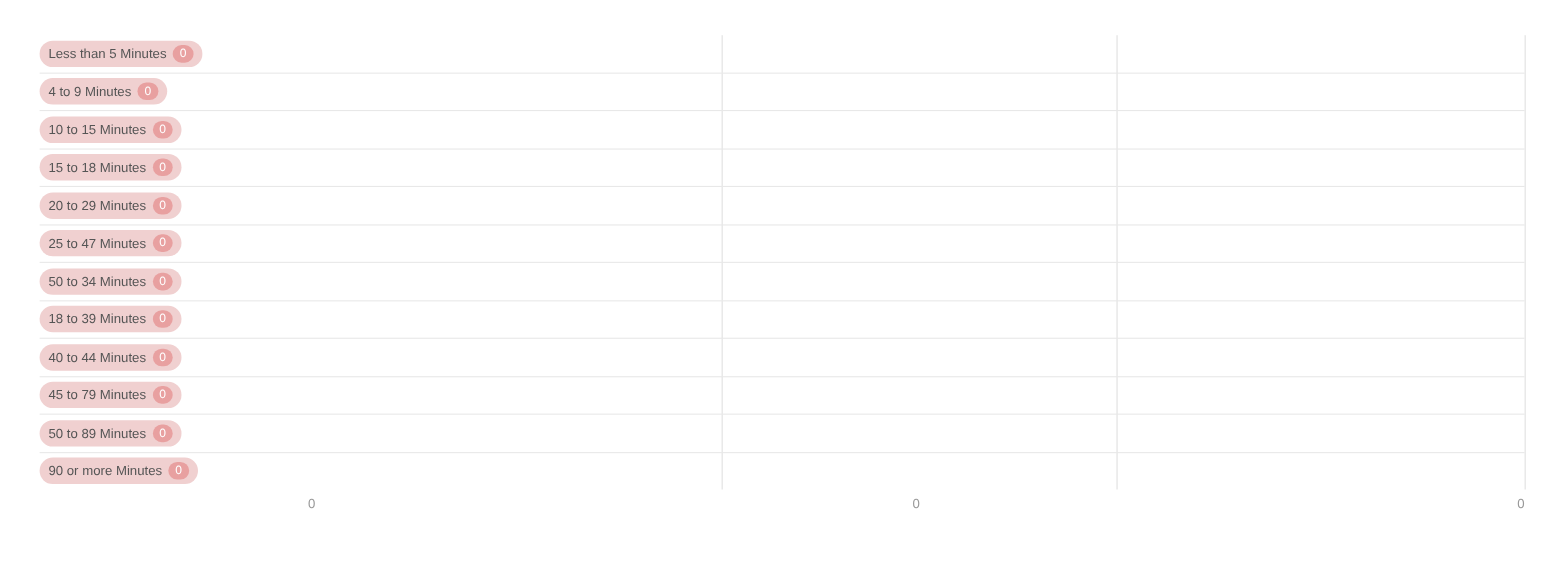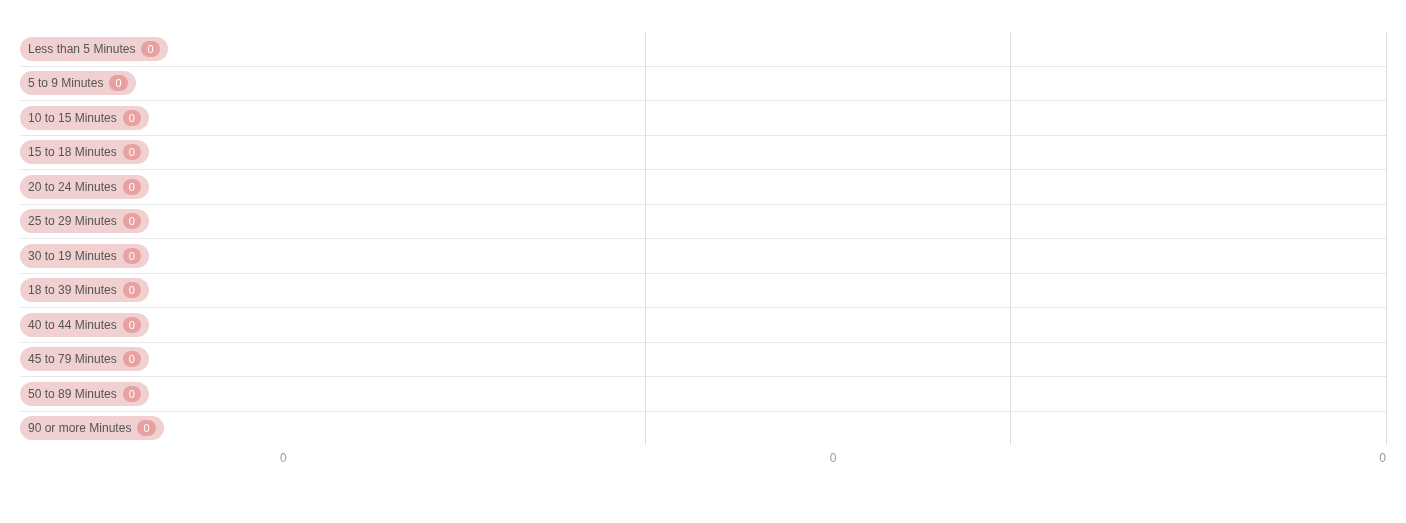--- a/index.html
+++ b/index.html
@@ -28,20 +28,21 @@
       top: 20px;
       right: 20px;
       font-size: 12px;
       color: #999;
     }
     .chart-area {
       display: flex;
       flex-direction: column;
       height: calc(100% - 40px);
       position: relative;
+      margin-left: 16px;
     }
     .bar-row {
       display: flex;
       align-items: center;
       flex: 1;
       border-bottom: 1px solid #e8e8e8;
     }
     .bar-row:last-child {
       border-bottom: none;
     }
@@ -135,21 +136,21 @@
               <span class="bar-value">0</span>
             </div>
           </div>
           <div class="bar-track">
             <div class="bar-fill" style="width: 0%;"></div>
           </div>
         </div>
         <div class="bar-row">
           <div class="bar-label-container">
             <div class="bar-label">
-              <span>5 to 9 Minutes</span>
+              <span>4 to 9 Minutes</span>
               <span class="bar-value">0</span>
             </div>
           </div>
           <div class="bar-track">
             <div class="bar-fill" style="width: 0%;"></div>
           </div>
         </div>
         <div class="bar-row">
           <div class="bar-label-container">
             <div class="bar-label">
@@ -168,43 +169,43 @@
               <span class="bar-value">0</span>
             </div>
           </div>
           <div class="bar-track">
             <div class="bar-fill" style="width: 0%;"></div>
           </div>
         </div>
         <div class="bar-row">
           <div class="bar-label-container">
             <div class="bar-label">
-              <span>20 to 24 Minutes</span>
-              <span class="bar-value">0</span>
-            </div>
-          </div>
-          <div class="bar-track">
-            <div class="bar-fill" style="width: 0%;"></div>
-          </div>
-        </div>
-        <div class="bar-row">
-          <div class="bar-label-container">
-            <div class="bar-label">
-              <span>25 to 29 Minutes</span>
-              <span class="bar-value">0</span>
-            </div>
-          </div>
-          <div class="bar-track">
-            <div class="bar-fill" style="width: 0%;"></div>
-          </div>
-        </div>
-        <div class="bar-row">
-          <div class="bar-label-container">
-            <div class="bar-label">
-              <span>30 to 19 Minutes</span>
+              <span>20 to 29 Minutes</span>
+              <span class="bar-value">0</span>
+            </div>
+          </div>
+          <div class="bar-track">
+            <div class="bar-fill" style="width: 0%;"></div>
+          </div>
+        </div>
+        <div class="bar-row">
+          <div class="bar-label-container">
+            <div class="bar-label">
+              <span>25 to 47 Minutes</span>
+              <span class="bar-value">0</span>
+            </div>
+          </div>
+          <div class="bar-track">
+            <div class="bar-fill" style="width: 0%;"></div>
+          </div>
+        </div>
+        <div class="bar-row">
+          <div class="bar-label-container">
+            <div class="bar-label">
+              <span>50 to 34 Minutes</span>
               <span class="bar-value">0</span>
             </div>
           </div>
           <div class="bar-track">
             <div class="bar-fill" style="width: 0%;"></div>
           </div>
         </div>
         <div class="bar-row">
           <div class="bar-label-container">
             <div class="bar-label">

